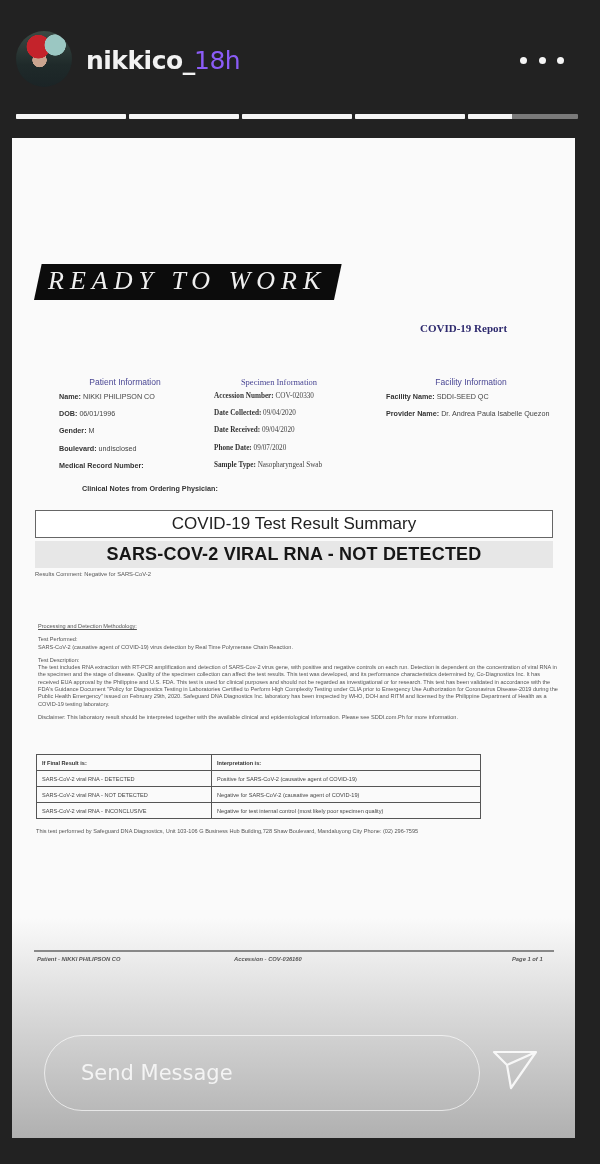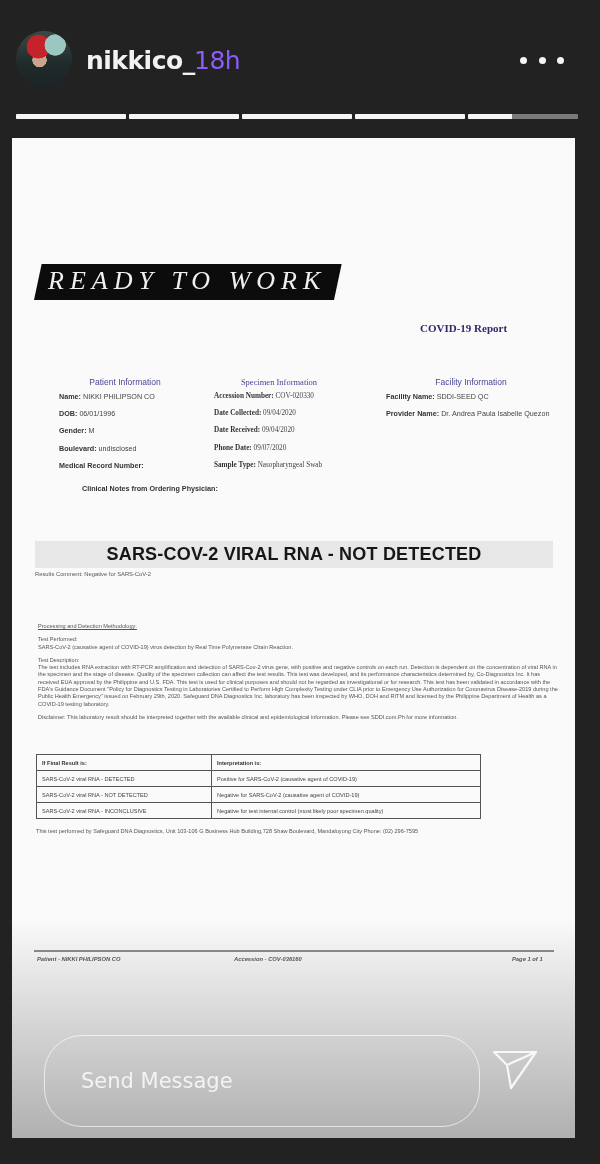--- a/index.html
+++ b/index.html
@@ -95,21 +95,21 @@
   .performed-by { position: absolute; left: 24px; top: 690px; font-size: 5.6px; color: #555; }
 
   .footer-line { position: absolute; left: 22px; top: 812px; width: 520px; height: 1.5px; background: #888; }
   .footer { position: absolute; top: 818px; font-size: 5.8px; font-weight: bold; font-style: italic; color: #555; }
   .footer-left { left: 25px; }
   .footer-mid { left: 222px; }
   .footer-right { left: 500px; }
 
   
   .reply {
-    position: absolute; left: 44px; top: 1035px; width: 436px; height: 92px;
+    position: absolute; left: 44px; top: 1035px; width: 436px; height: 76px;
     border: 1.5px solid rgba(255,255,255,0.65); border-radius: 38px;
     background: transparent; color: rgba(255,255,255,0.85);
     font-family: "DejaVu Sans", sans-serif; font-size: 21px; padding-left: 36px;
     outline: none;
   }
   .reply::placeholder { color: rgba(255,255,255,0.8); }
   .send-btn { position: absolute; left: 490px; top: 1048px; width: 50px; height: 44px; }
 </style>
 </head>
 <body>
@@ -169,20 +169,21 @@
     </div>
 
     <div class="col col-facility">
       <h4>Facility Information</h4>
       <div class="row"><b>Facility Name:</b> <span>SDDI-SEED QC</span></div>
       <div class="row"><b>Provider Name:</b> <span>Dr. Andrea Paula Isabelle Quezon</span></div>
     </div>
 
     <div class="clinical-notes">Clinical Notes from Ordering Physician:</div>
 
+    <div class="summary-box">COVID-19 Test Result Summary</div>
     <div class="result-bar">SARS-COV-2 VIRAL RNA - NOT DETECTED</div>
     <div class="results-comment">Results Comment: Negative for SARS-CoV-2</div>
 
     <div class="method">
       <div class="heading">Processing and Detection Methodology:</div>
       <p>
         <span class="lbl">Test Performed:</span>
         <span>SARS-CoV-2 (causative agent of COVID-19) virus detection by Real Time Polymerase Chain Reaction.</span>
       </p>
       <p>

